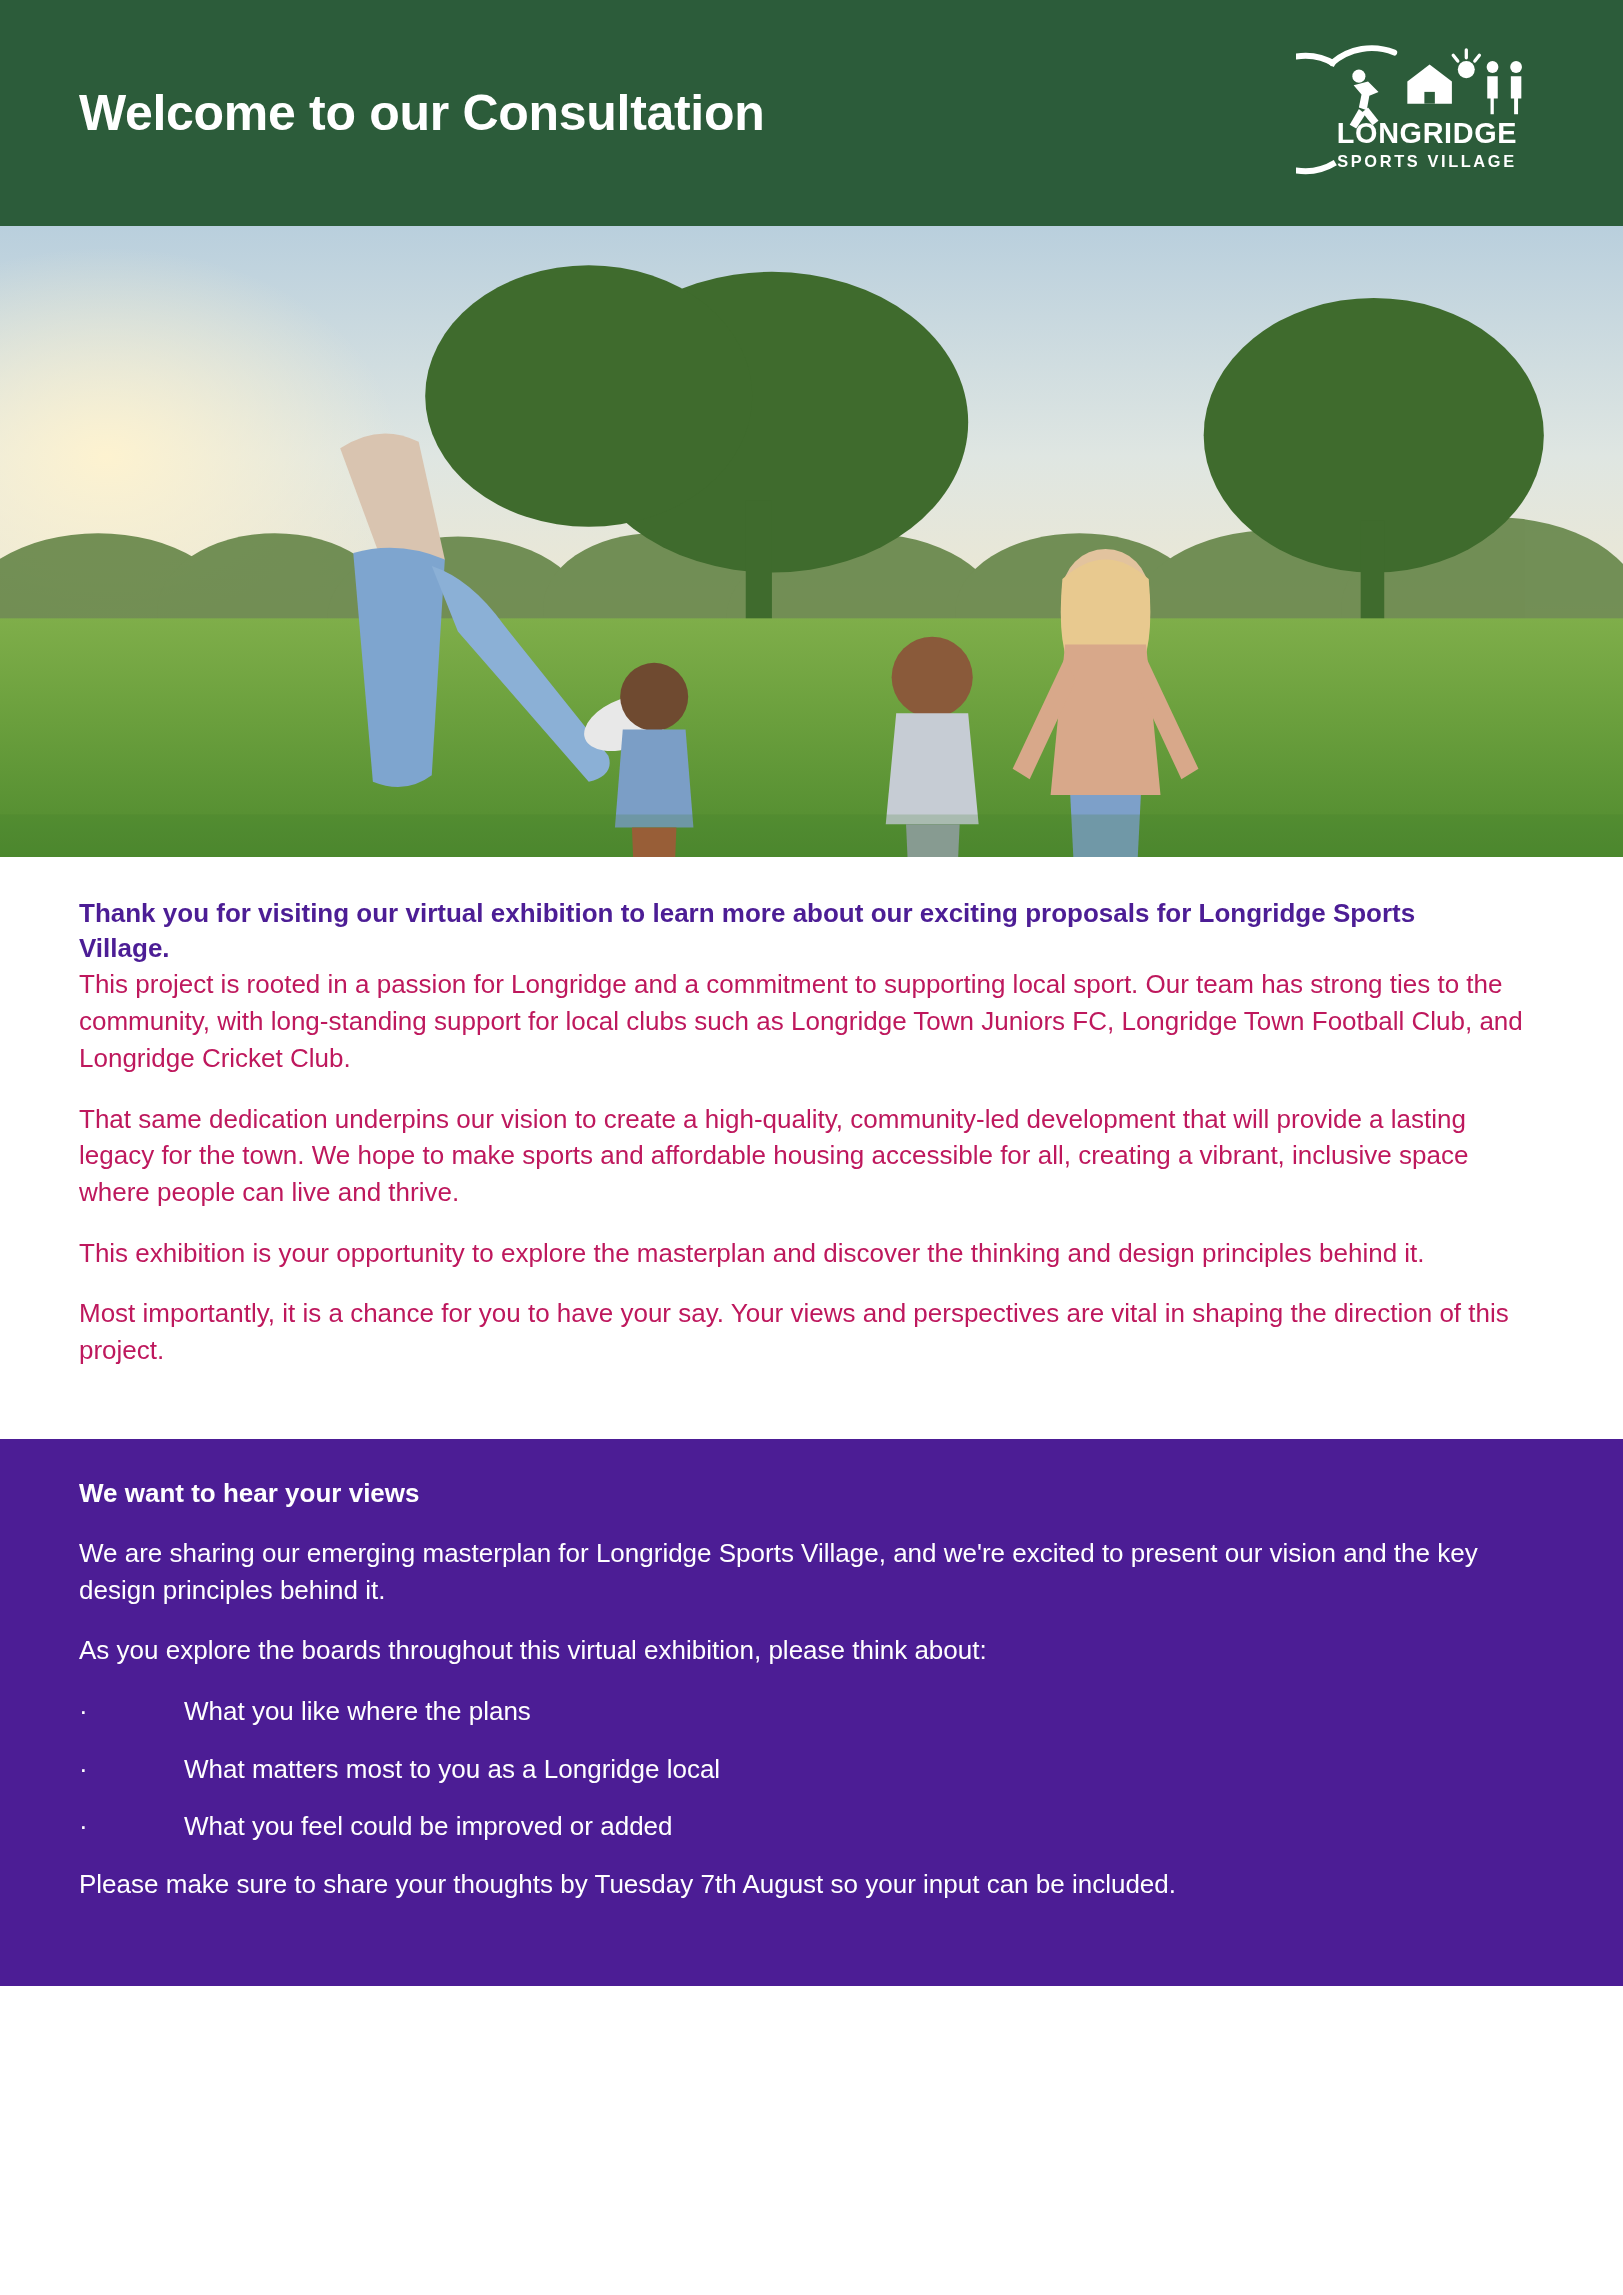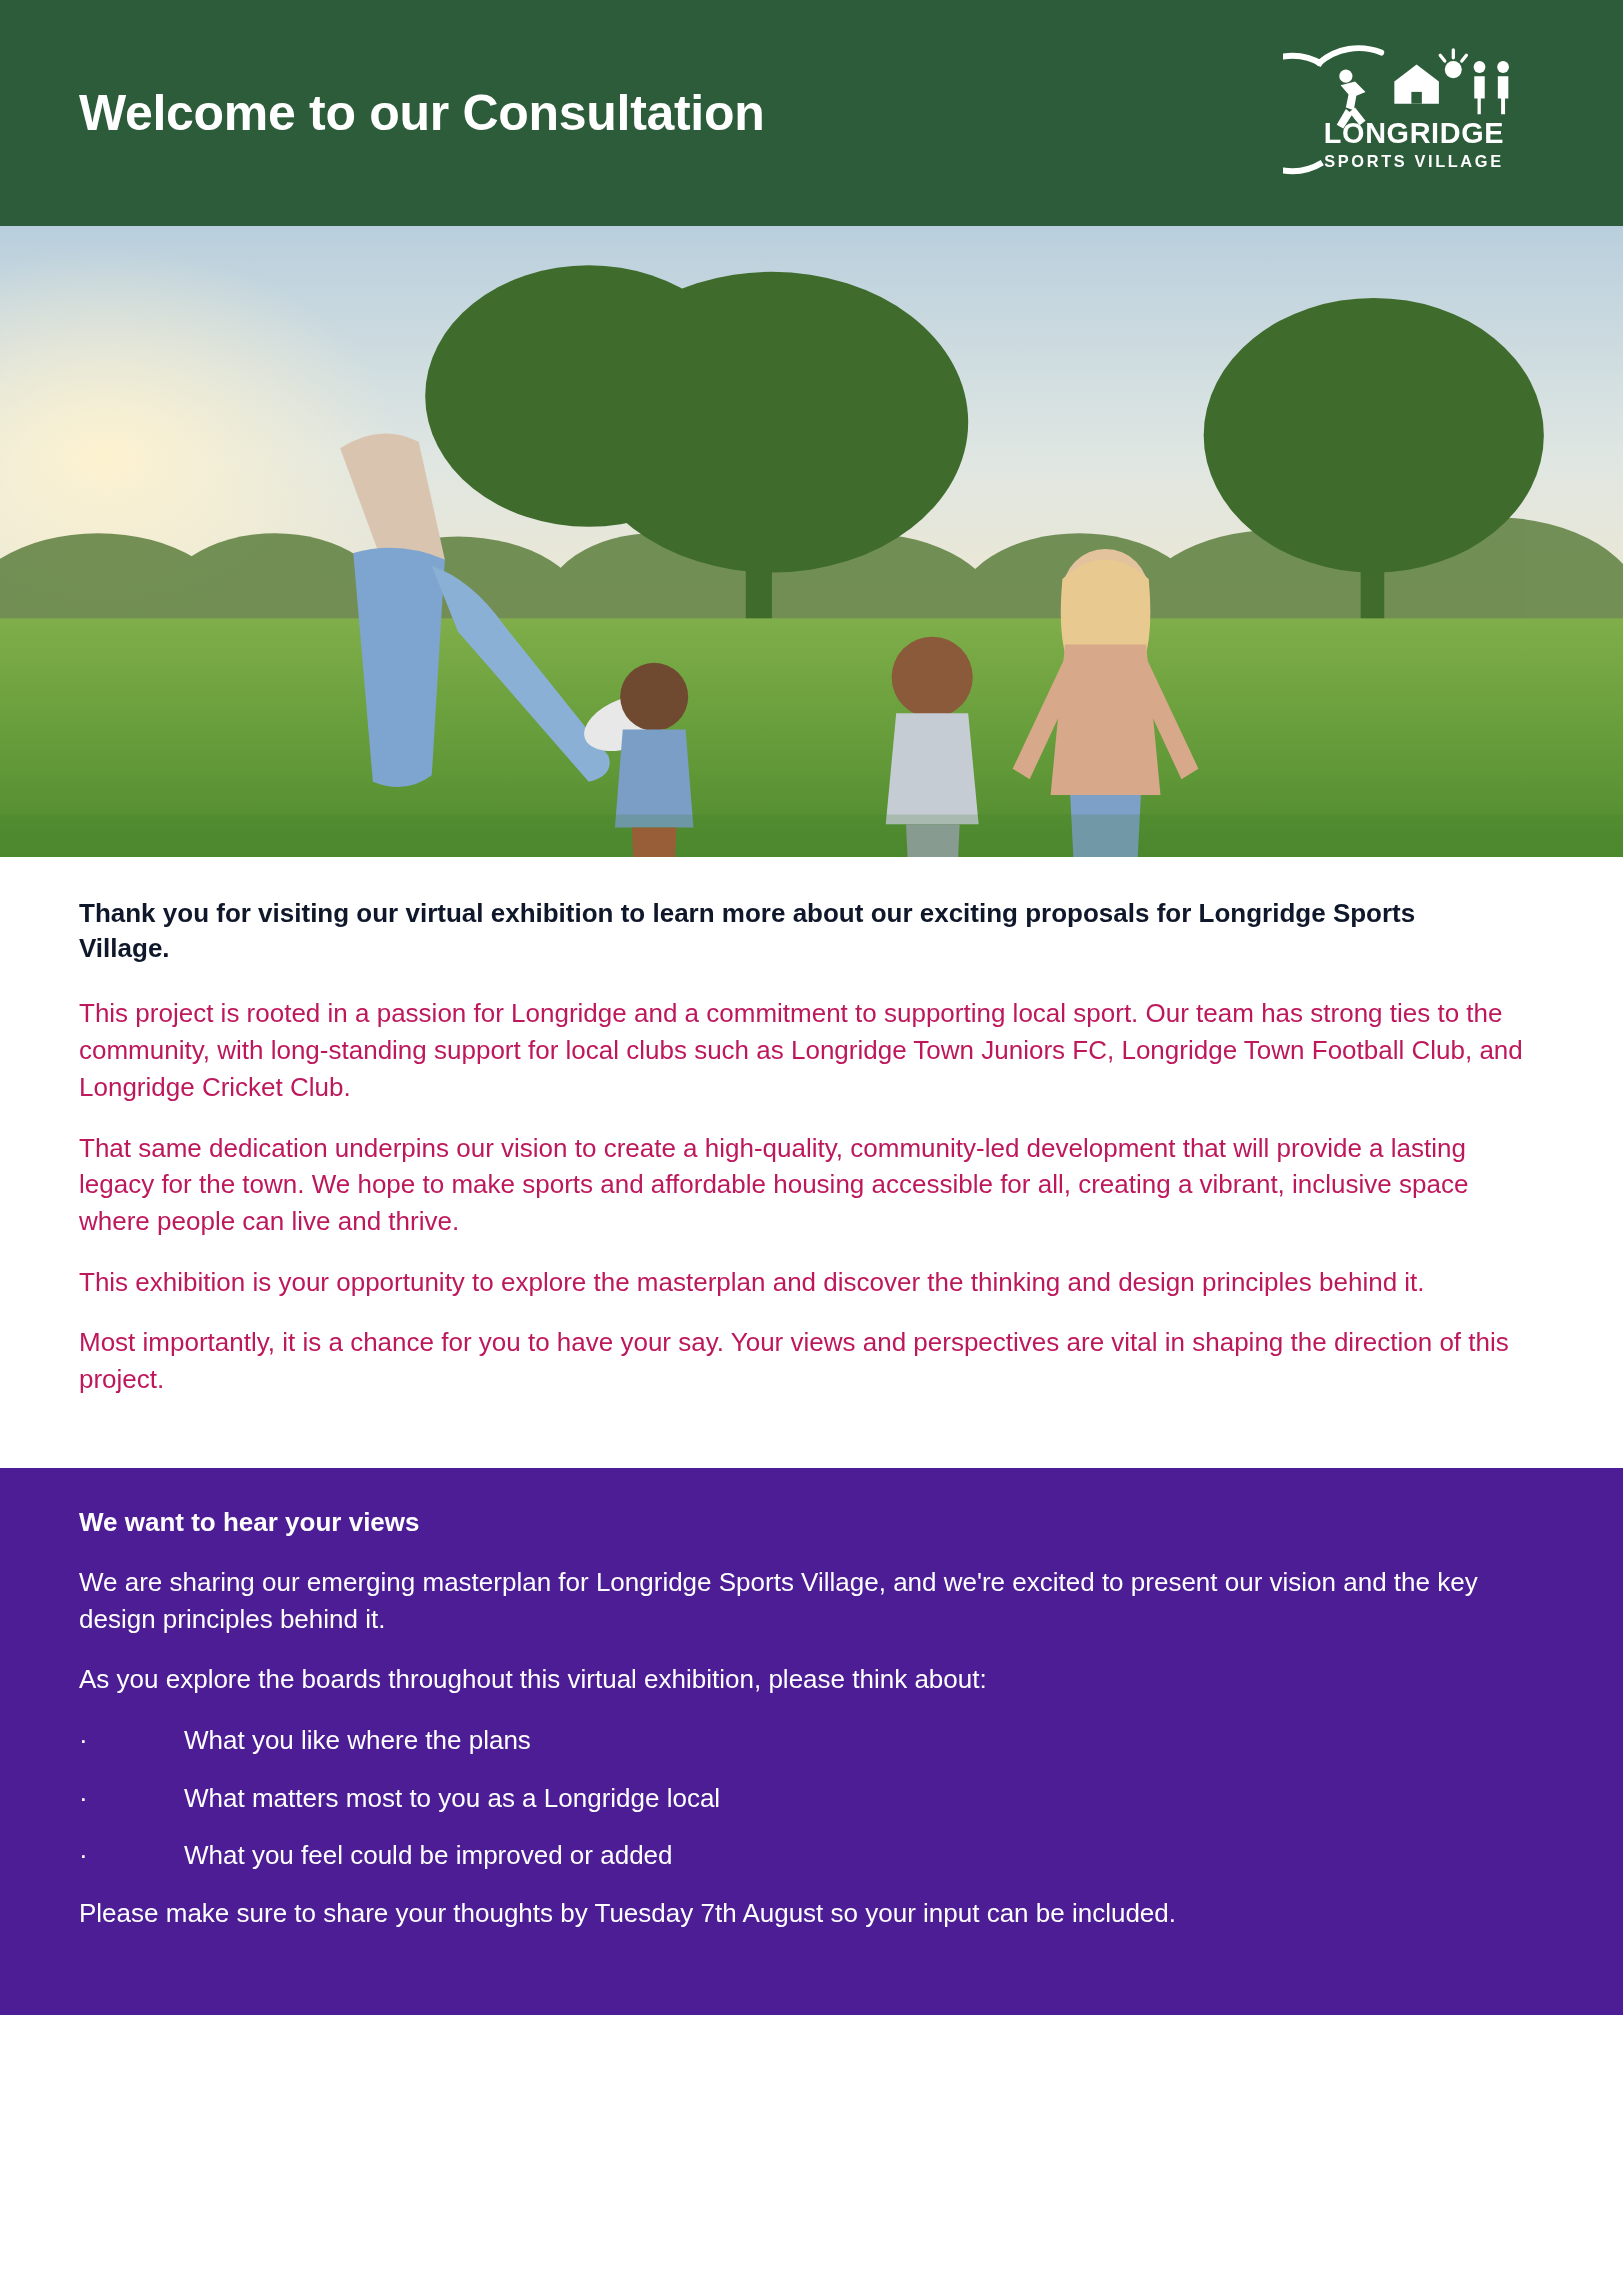--- a/index.html
+++ b/index.html
@@ -28,20 +28,21 @@
   .header-title {
     color: #ffffff;
     font-size: 50px;
     font-weight: bold;
     letter-spacing: -0.3px;
     line-height: 1.05;
   }
   .logo-wrap {
     display: flex;
     align-items: center;
+    justify-content: flex-end;
     width: 275px;
   }
   .logo-svg { display: block; }
 
   
   .hero {
     position: relative;
     width: 1623px;
     height: 631px;
     overflow: hidden;
@@ -50,23 +51,22 @@
   .hero svg { display: block; width: 100%; height: 100%; }
 
   
   .body-section {
     padding: 39px 79px 46px 79px;
     background: #ffffff;
   }
   .lead {
     font-size: 26px;
     font-weight: bold;
-    color: #0f172a;
+    color: #4c1d95;
     line-height: 1.35;
-    margin-bottom: 29px;
     max-width: 1374px;
   }
   .body-section p.para {
     font-size: 26px;
     color: #be185d;
     line-height: 1.42;
     margin-bottom: 23.6px;
     max-width: 1472px;
   }
 

